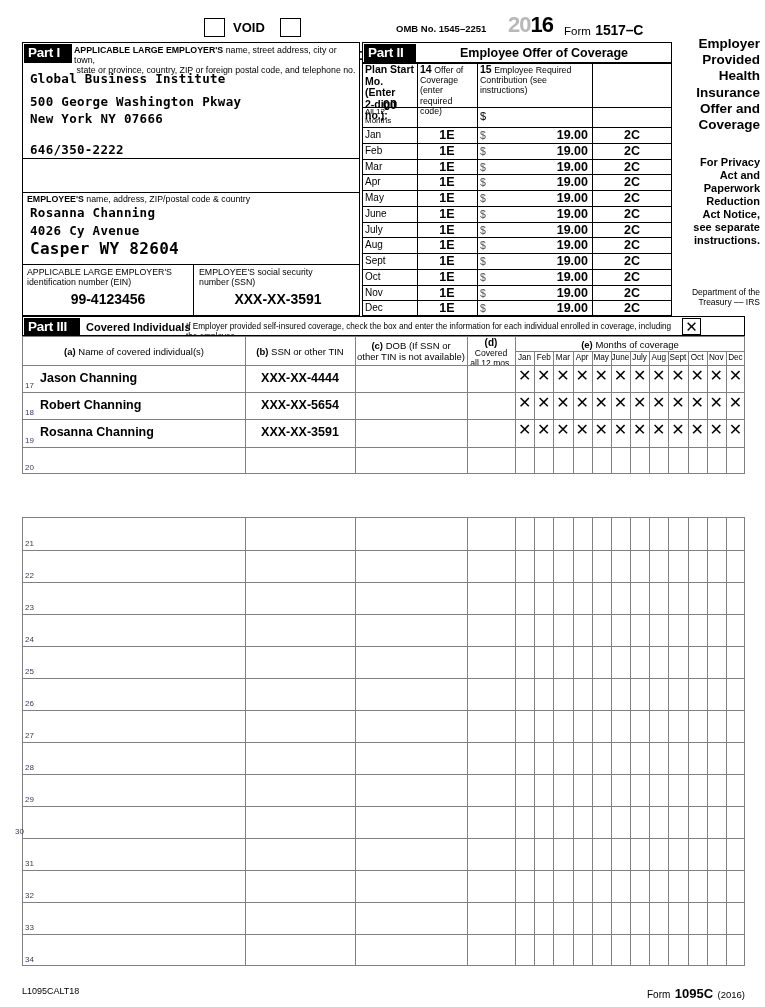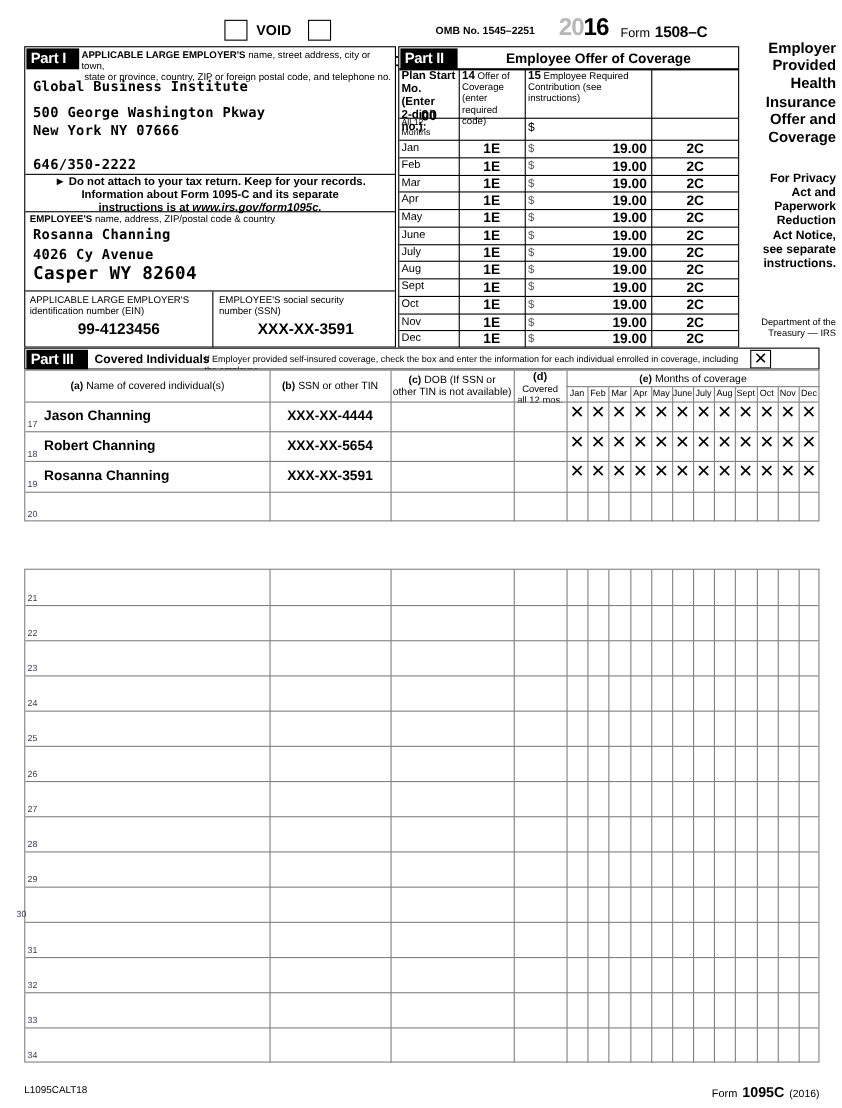--- a/index.html
+++ b/index.html
@@ -75,21 +75,21 @@
   <div class="abs b" style="left:309px; top:21px; font-size:13px; line-height:14px;margin-top:28px;">CORRECTED</div>
 
   <div class="abs" style="left:396px; top:23px; font-size:9.5px; line-height:11px; font-weight:bold;">OMB No. 1545–2251</div>
 
   <div class="abs" style="left:508px; top:12px;">
     <span style="font-size:22px; font-weight:bold; color:#b8b8b8; letter-spacing:-1px;">20</span><span style="font-size:22px; font-weight:bold; color:#000; letter-spacing:-1px;">16</span>
   </div>
 
   <div class="abs" style="left:564px; top:21px;">
     <span style="font-size:11.5px;">Form</span>
-    <span style="font-size:14px; font-weight:bold; letter-spacing:-0.2px;">1508–C</span>
+    <span style="font-size:14px; font-weight:bold; letter-spacing:-0.2px;">1517–C</span>
   </div>
 
   <div class="abs rgt b" style="left:672px; top:36px; width:88px; font-size:13.5px; line-height:16.2px;">
     <div>Employer</div>
     <div>Provided</div>
     <div>Health</div>
     <div>Insurance</div>
     <div>Offer and</div>
     <div>Coverage</div>
   </div>
@@ -119,27 +119,20 @@
     </div>
     <div style="text-align:center;">state or province, country, ZIP or foreign postal code, and telephone no.</div>
   </div>
 
   <div class="abs mono b" style="left:30px; top:71px; font-size:12.5px; line-height:15px; letter-spacing:0.3px;">Global Business Institute</div>
   <div class="abs mono b" style="left:30px; top:94px; font-size:12.5px; line-height:15px; letter-spacing:0.3px;">500 George Washington Pkway</div>
   <div class="abs mono b" style="left:30px; top:111px; font-size:12.5px; line-height:15px; letter-spacing:0.3px;">New York NY 07666</div>
   <div class="abs mono b" style="left:30px; top:142px; font-size:12.5px; line-height:15px; letter-spacing:0.3px;">646/350-2222</div>
 
   <div class="abs hline" style="left:23px; top:158px; width:336px;"></div>
-  <div class="abs ctr b" style="left:24px; top:160px; width:334px; font-size:10.3px; line-height:11.8px;">
-    <div>► Do not attach to your tax return. Keep for your records.</div>
-    <div>Information about Form 1095-C and its separate</div>
-    <div>
-      <span>instructions is at </span><span class="i">www.irs.gov/form1095c.</span>
-    </div>
-  </div>
   <div class="abs hline" style="left:23px; top:192px; width:336px;"></div>
 
   <div class="abs" style="left:27px; top:194px; font-size:8.8px; line-height:10.2px;">
     <span class="b">EMPLOYEE'S</span><span> name, address, ZIP/postal code &amp; country</span>
   </div>
 
   <div class="abs mono b" style="left:30px; top:205px; font-size:12.5px; line-height:15px; letter-spacing:0.3px;">Rosanna Channing</div>
   <div class="abs mono b" style="left:30px; top:223px; font-size:12.5px; line-height:15px; letter-spacing:0.3px;">4026 Cy Avenue</div>
   <div class="abs mono b" style="left:30px; top:241px; font-size:16px; line-height:15px; letter-spacing:0.3px;">Casper WY 82604</div>
 

